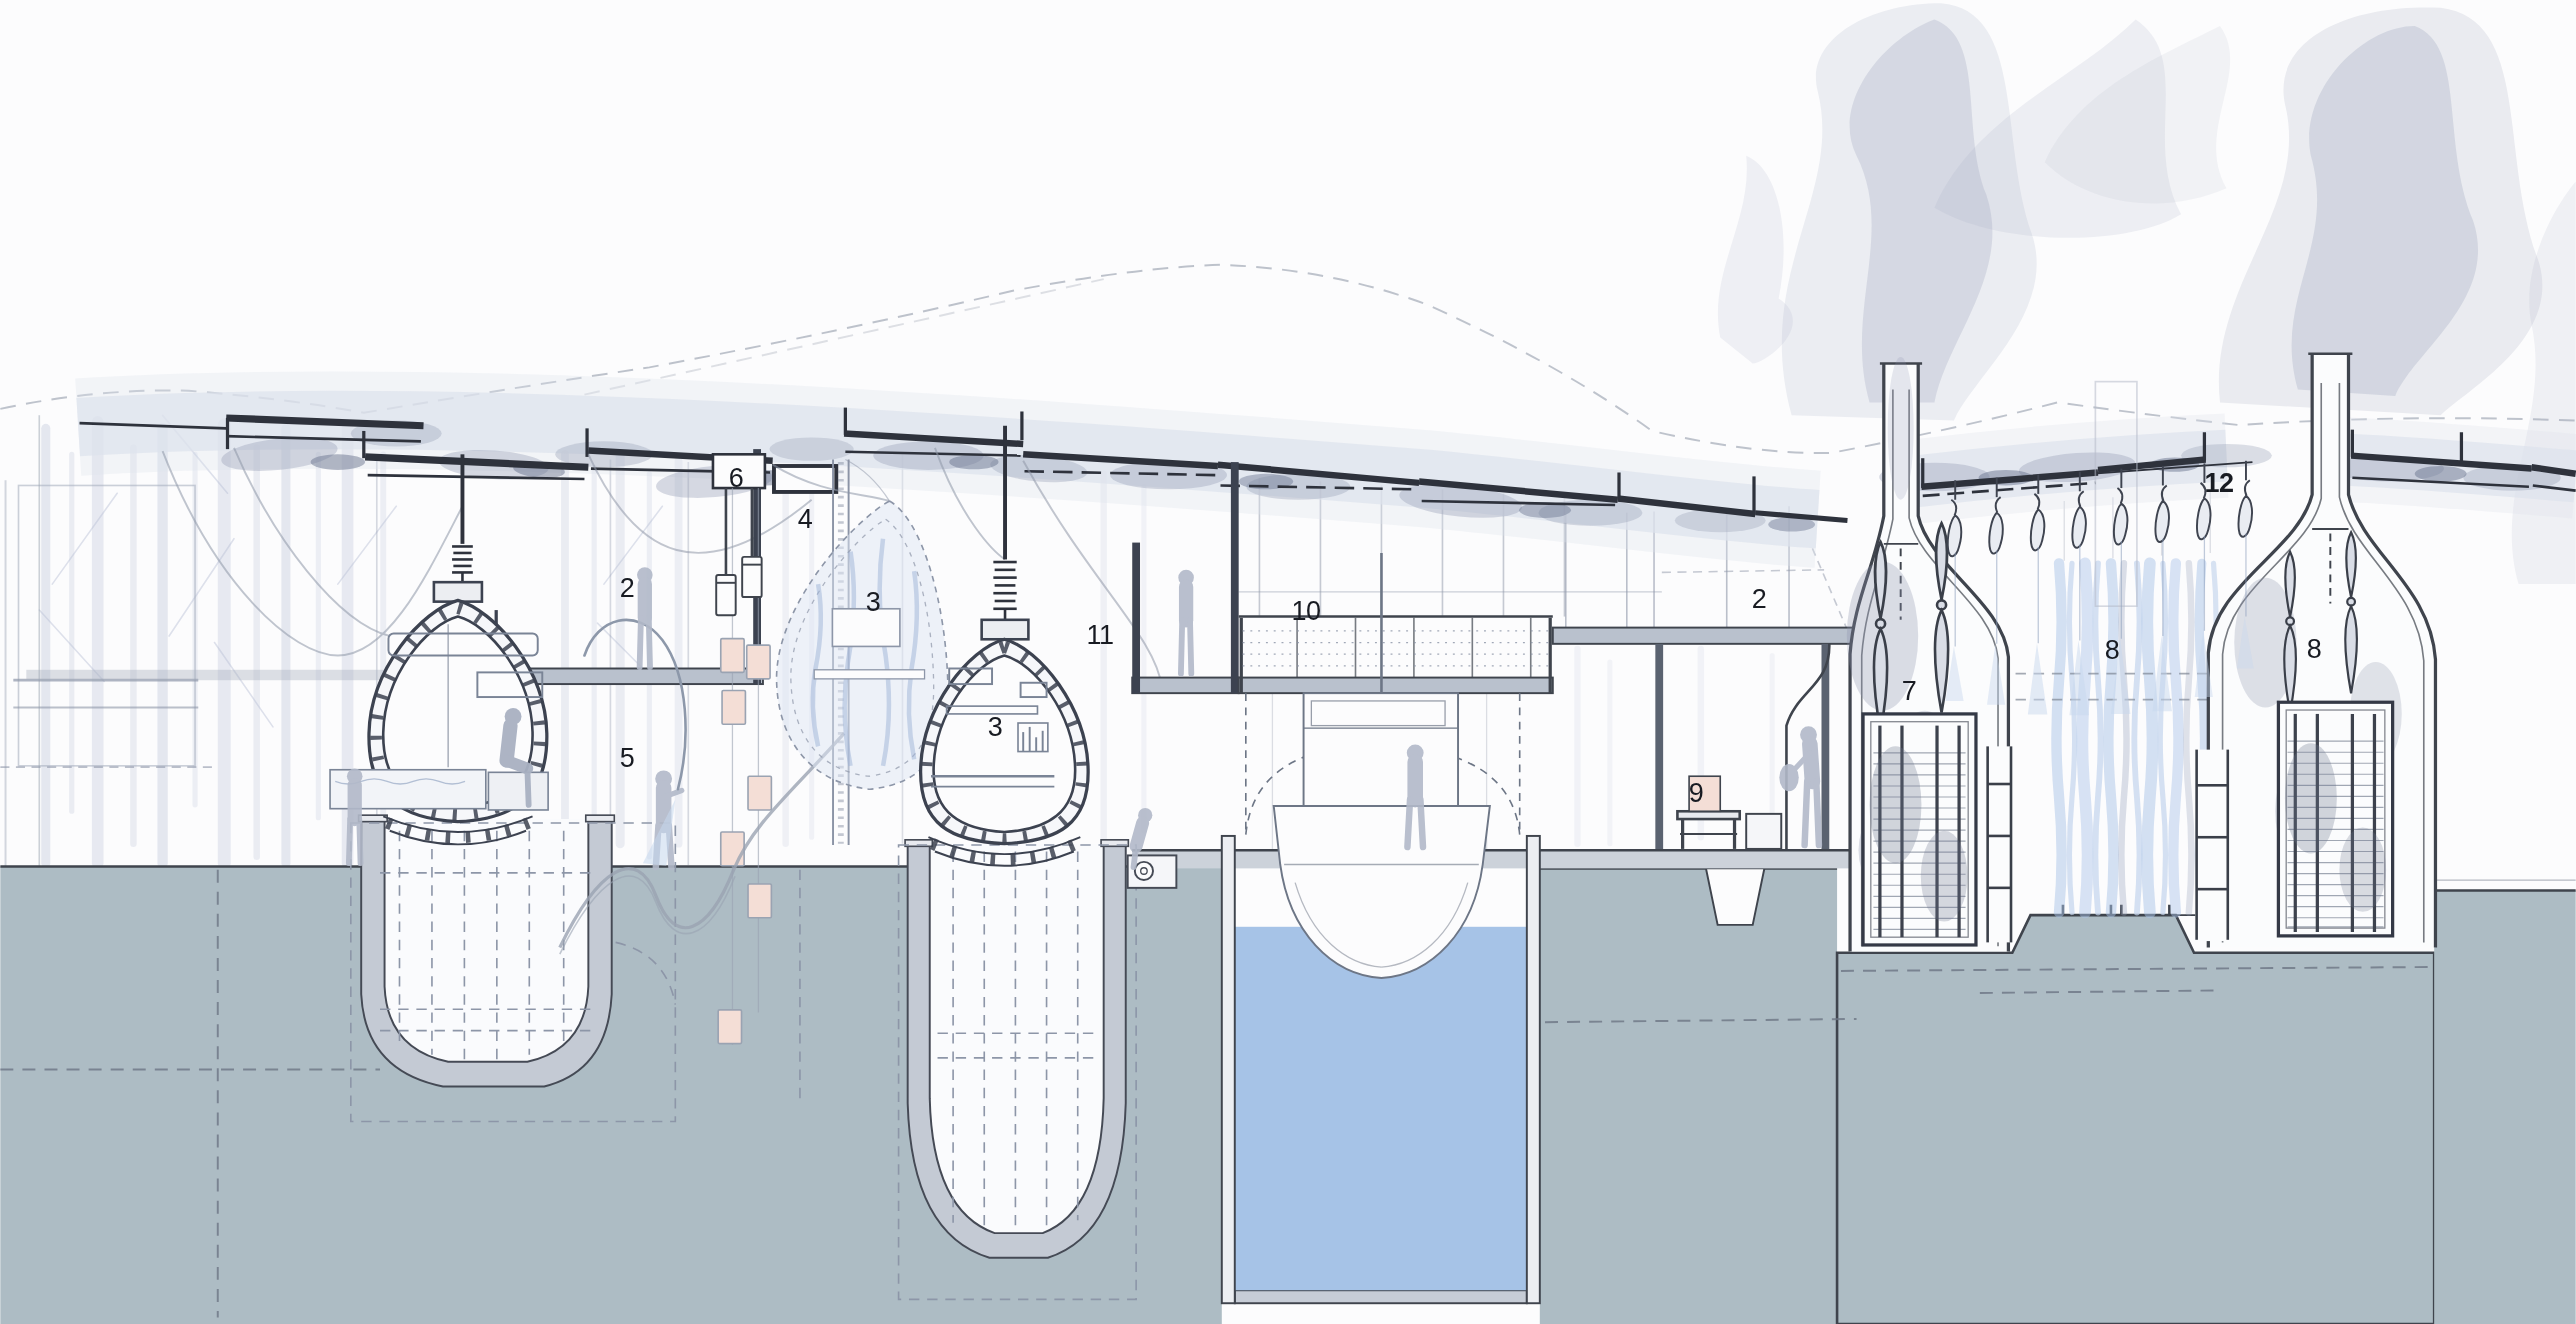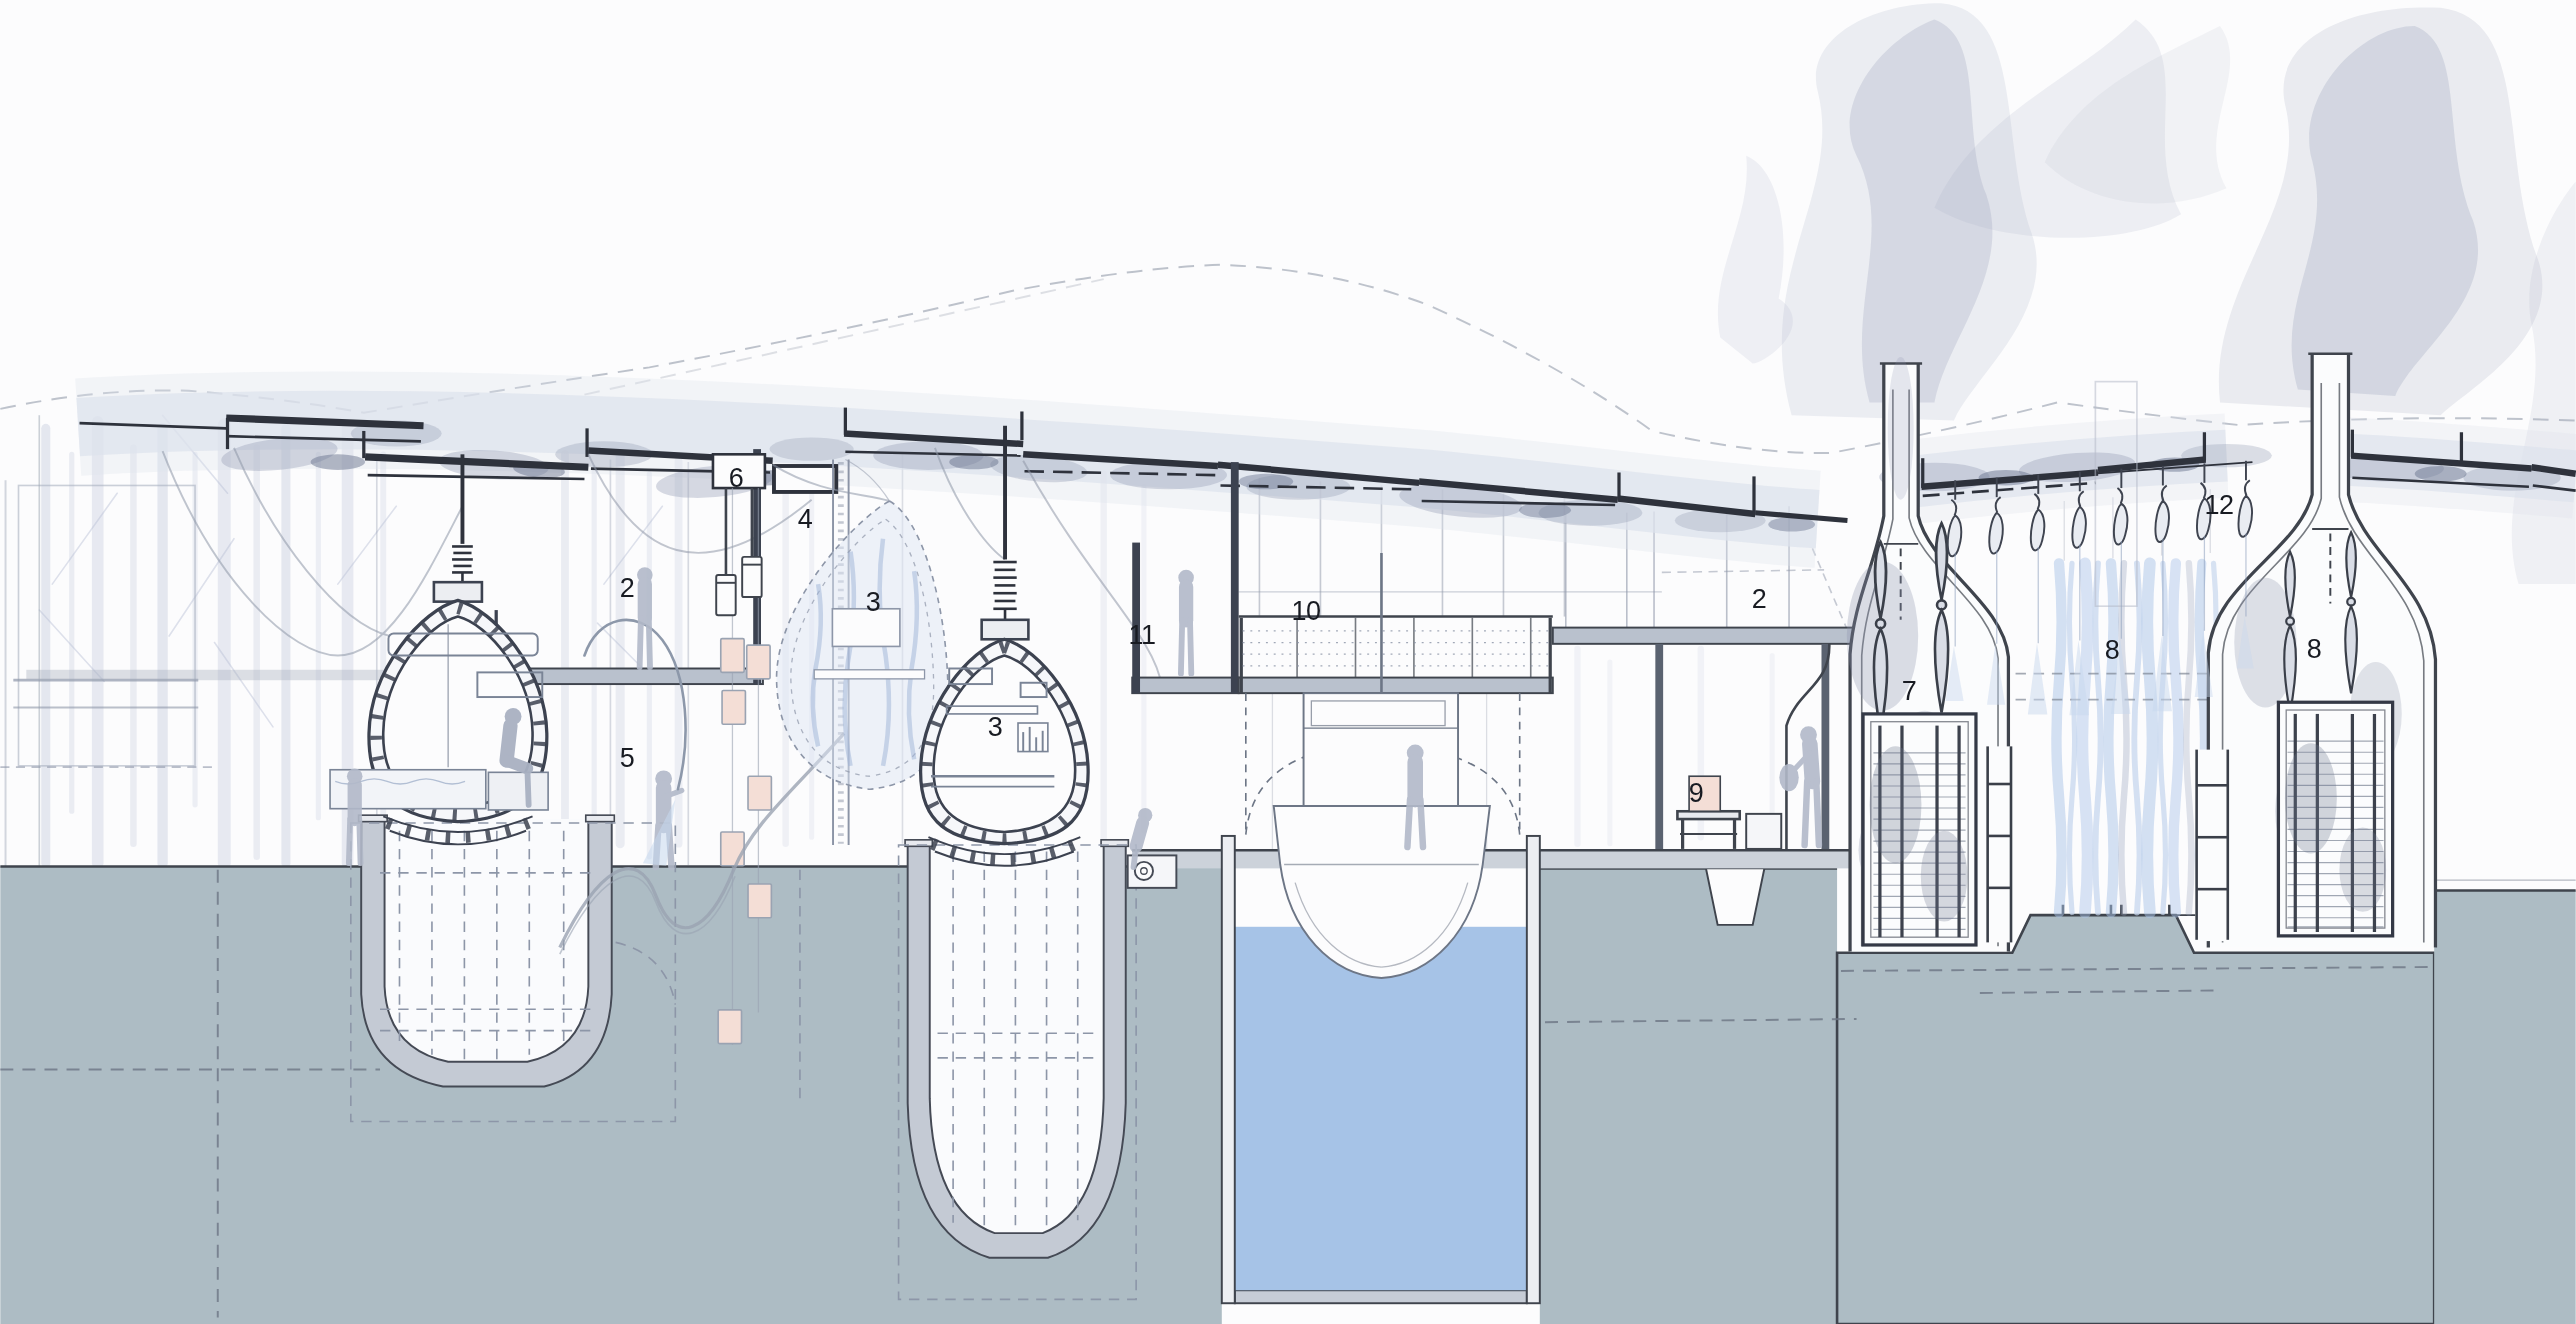--- a/index.html
+++ b/index.html
@@ -736,23 +736,23 @@
   </g>
 </svg>
 
   <div id="callout-layer">
       <span class="callout" style="left: 627px; top: 588px;">2</span>
       <span class="callout" style="left: 736px; top: 478px;">6</span>
       <span class="callout" style="left: 805px; top: 519px;">4</span>
       <span class="callout" style="left: 873px; top: 602px;">3</span>
       <span class="callout" style="left: 995px; top: 727px;">3</span>
       <span class="callout" style="left: 627px; top: 758px;">5</span>
-      <span class="callout" style="left: 1142px; top: 635px;">11</span>
+      <span class="callout" style="left: 1100px; top: 635px;">11</span>
       <span class="callout" style="left: 1306px; top: 611px;">10</span>
       <span class="callout" style="left: 1759px; top: 599px;">2</span>
       <span class="callout" style="left: 1696px; top: 793px;">9</span>
       <span class="callout" style="left: 1909px; top: 691px;">7</span>
       <span class="callout" style="left: 2112px; top: 650px;">8</span>
-      <span class="callout" style="left: 2219px; top: 505px;">12</span>
+      <span class="callout" style="left: 2219px; top: 483px; font-weight: bold;">12</span>
       <span class="callout" style="left: 2314px; top: 649px;">8</span>
     </div>
 </div>
 
 
 </body></html>

